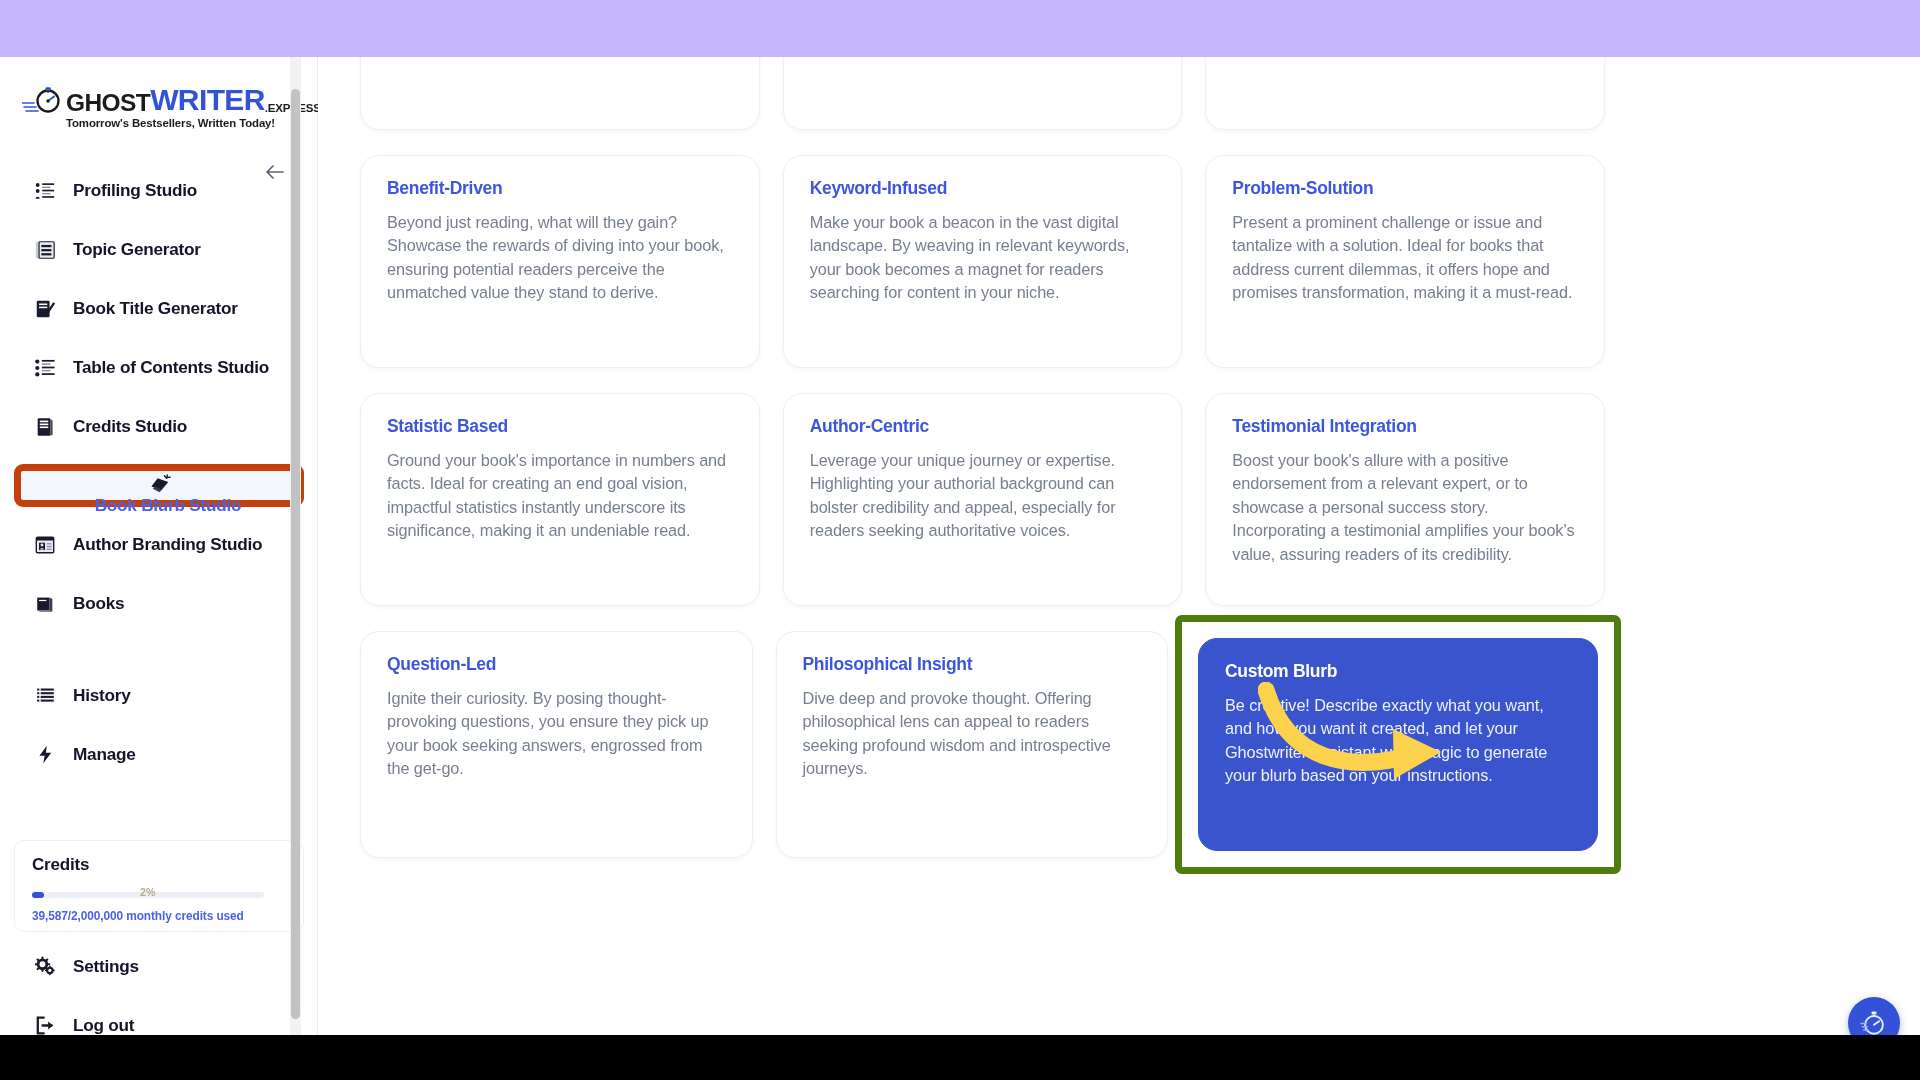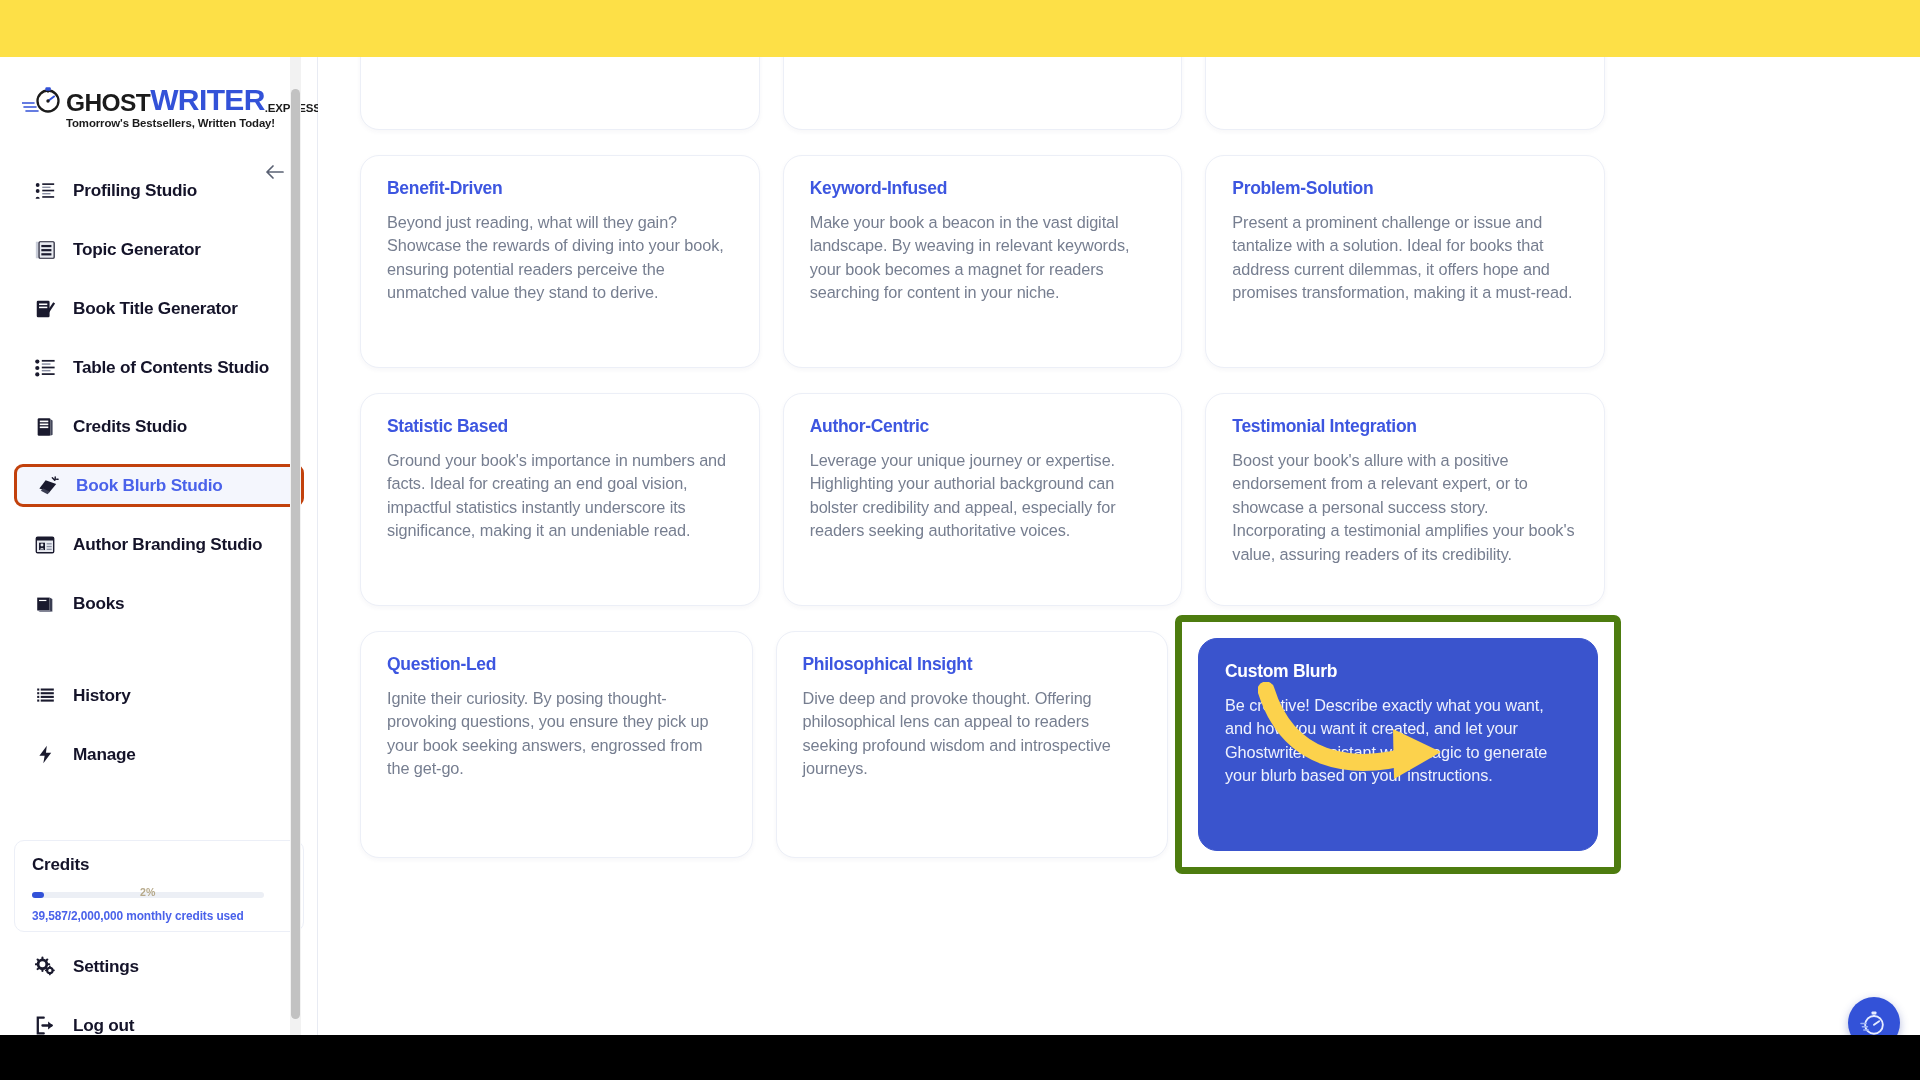--- a/index.html
+++ b/index.html
@@ -10,21 +10,21 @@
     height: 1080px;
     overflow: hidden;
     font-family: "Liberation Sans", sans-serif;
   }
   #screen {
     position: absolute;
     left: 0;
     top: 0;
     width: 1920px;
     height: 791px;
-    background: #fde047;
+    background: #c4b5fd;
   }
   
   #viewport {
     position: absolute;
     left: 0;
     top: 57px;
     width: 1920px;
     height: 978px;
     background: #ffffff;
     overflow: hidden;
@@ -101,21 +101,22 @@
     align-items: center;
     height: 43px;
     margin: 0 14px 16px 14px;
     padding-left: 18px;
     border-radius: 9px;
     cursor: pointer;
     box-sizing: border-box;
   }
   .nav-item.active {
     background: #f4f6fd;
-    border: 3px solid #c2410c;
+    border: 7px solid #c2410c;
+    flex-direction: column;
   }
   .nav-ico {
     width: 26px; height: 24px;
     margin-right: 15px;
     flex: none;
     display: flex;
     align-items: center;
     justify-content: center;
     color: #1a1a2e;
   }

